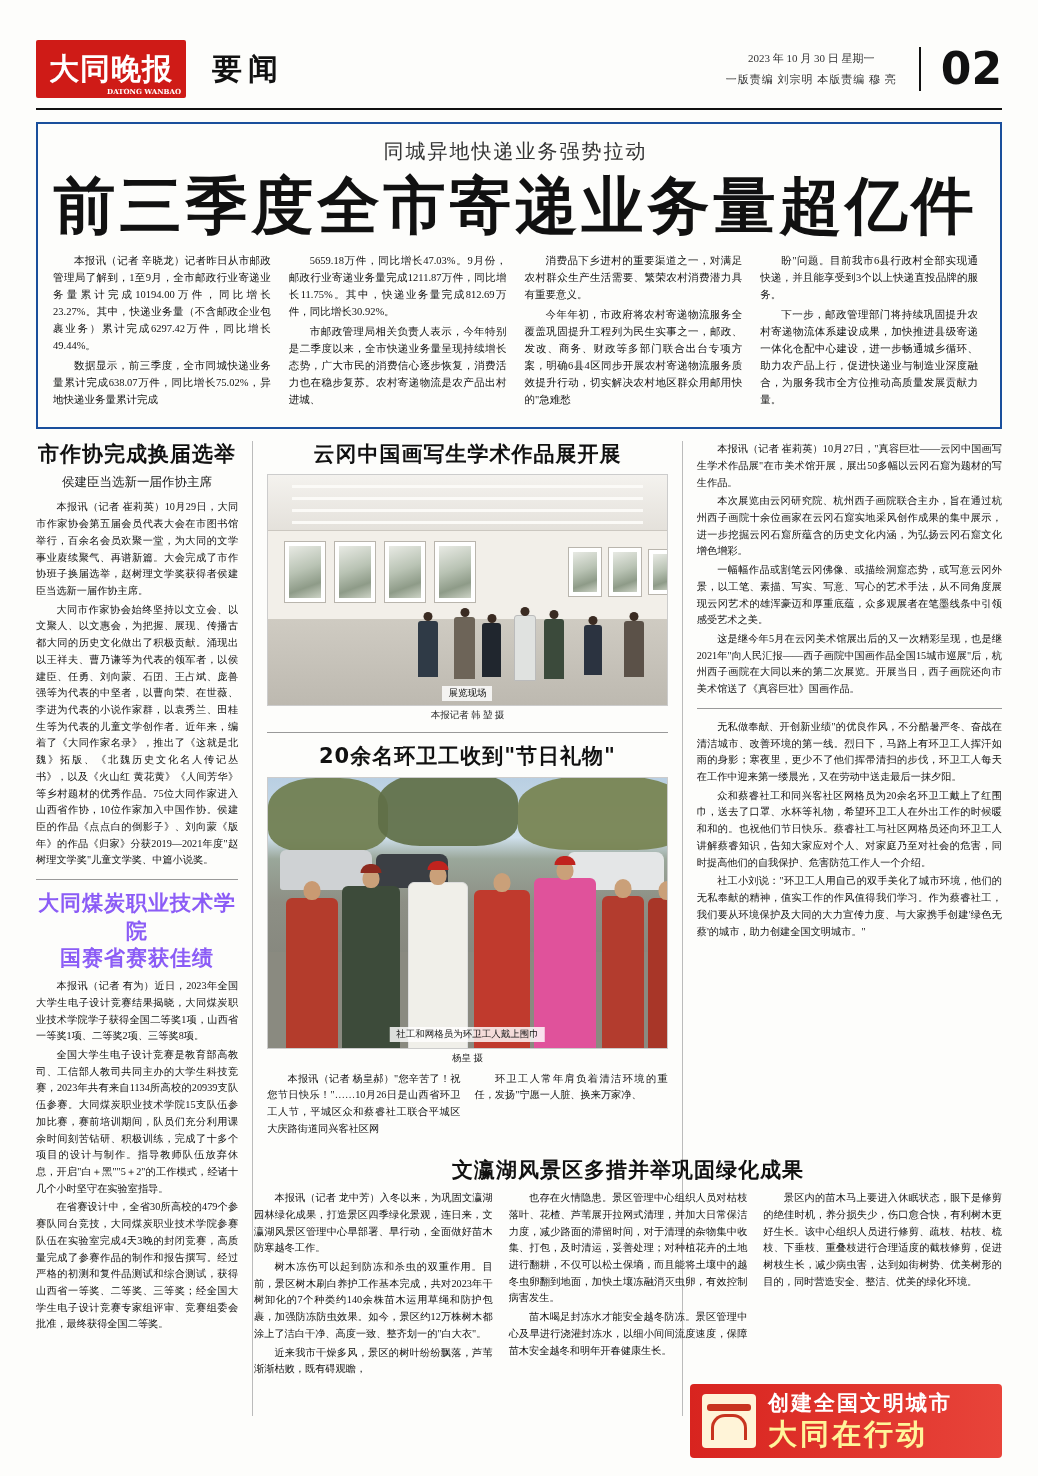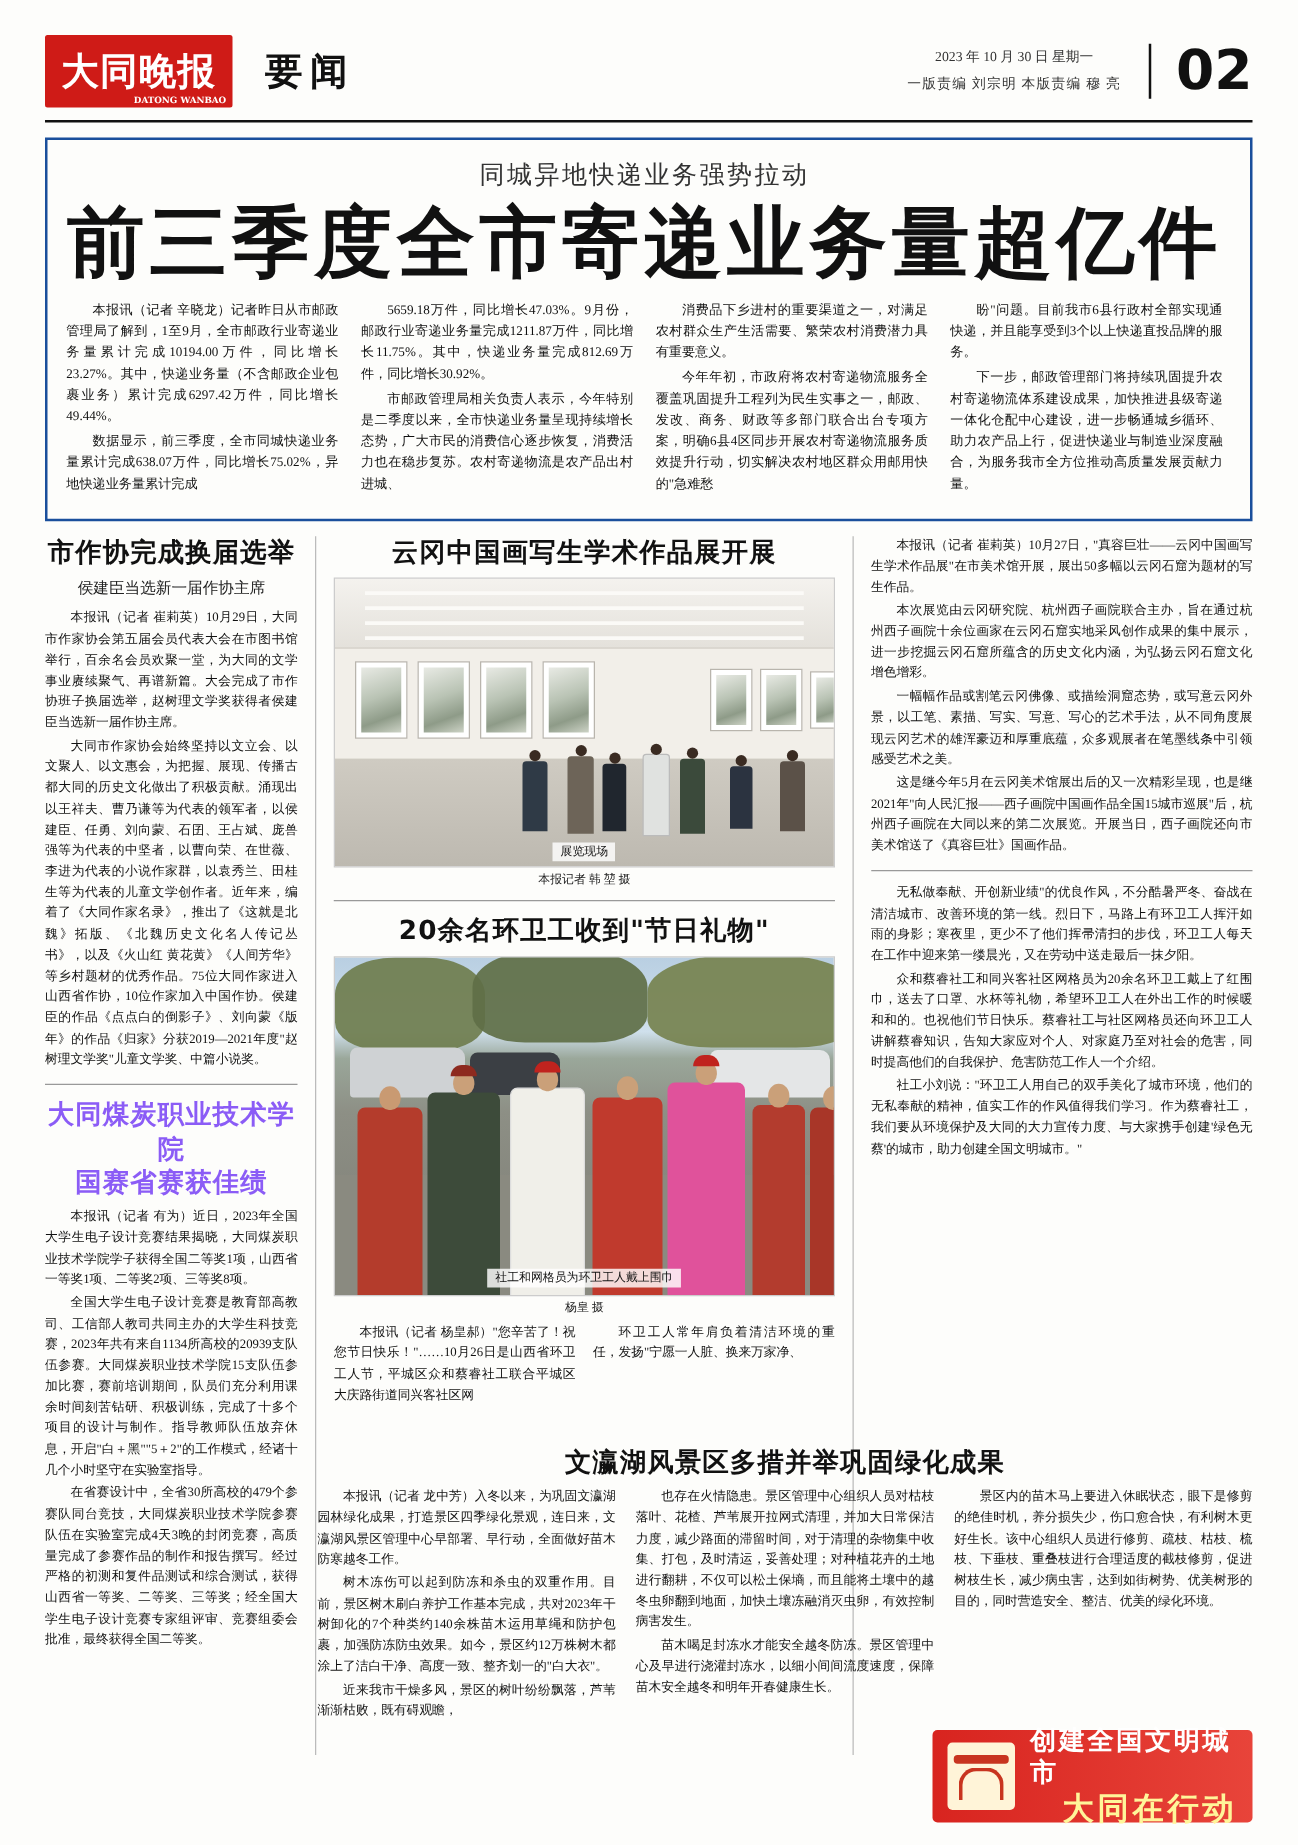--- a/index.html
+++ b/index.html
@@ -8,21 +8,21 @@
     width:1038px; height:1476px;
     background:#fdfdfb;
     font-family:"Liberation Serif", "DejaVu Serif", serif;
     color:#111;
     position:relative;
     overflow:hidden;
   }
   .page { width:1038px; height:1476px; padding:28px 36px 10px 36px; position:relative; }
 
   
-  .masthead { display:flex; align-items:center; border-bottom:2px solid #111; padding-bottom:10px; }
+  .masthead { display:flex; align-items:center; border-bottom:2px solid #111; padding-bottom:10px;margin-top:12px; }
   .logo-box {
     width:150px; height:58px; background:#cf1b17; color:#fff;
     display:flex; align-items:center; justify-content:center;
     font-family:"DejaVu Serif", serif; font-weight:bold; font-size:30px;
     letter-spacing:1px; border-radius:2px; position:relative;
   }
   .logo-box .sub { position:absolute; bottom:2px; right:5px; font-size:7px; letter-spacing:0; }
   .section-title {
     font-size:30px; font-weight:bold; margin-left:26px; letter-spacing:6px;
     font-family:"DejaVu Sans", sans-serif;
@@ -100,30 +100,30 @@
     background:linear-gradient(#b9cfe2 0%, #cfe0ec 22%, #9aa79a 30%, #8d8f85 46%, #7c7c74 100%); }
   .sky-tree { position:absolute; top:0; height:74px; background:#6f7d4e; border-radius:40% 40% 30% 30%; opacity:.92;}
   .car { position:absolute; border-radius:6px 8px 3px 3px; }
   .road { position:absolute; left:0; right:0; bottom:0; height:96px; background:#8a8a80; }
   .person { position:absolute; border-radius:6px 6px 2px 2px; }
   .p-head { position:absolute; width:17px; height:19px; border-radius:50% 50% 45% 45%; background:#caa079; left:50%; transform:translateX(-50%); top:-17px;}
   .cap-red { position:absolute; width:21px; height:9px; border-radius:9px 9px 0 0; background:#c0231e; left:50%; transform:translateX(-50%); top:-22px;}
 
   
   .banner {
-    position:absolute; right:36px; bottom:18px; width:256px; height:74px;
+    position:absolute; right:36px; bottom:18px; width:312px; height:74px;
     background:linear-gradient(90deg,#d8241f,#e8443a); border-radius:4px;
     display:flex; align-items:center; padding:12px 12px; color:#fff;
   }
   .banner-emblem { width:54px; height:54px; background:#fff4d8; border-radius:4px; position:relative; flex:none; }
   .banner-emblem .arch { position:absolute; left:9px; right:9px; bottom:8px; top:20px; border:3px solid #c8341f; border-bottom:none; border-radius:14px 14px 0 0;}
   .banner-emblem .roof { position:absolute; left:5px; right:5px; top:10px; height:7px; background:#c8341f; border-radius:3px;}
   .banner-text { margin-left:12px; line-height:1.25; }
   .banner-text .l1 { font-size:21px; font-weight:bold; font-family:"DejaVu Sans", sans-serif; letter-spacing:2px; }
-  .banner-text .l2 { font-size:25px; font-weight:bold; font-family:Liberation Serif, serif; letter-spacing:3px; color:#fff59a;text-align:right; }
+  .banner-text .l2 { font-size:29px; font-weight:bold; font-family:Liberation Serif, serif; letter-spacing:3px; color:#fff59a; }
 </style>
 </head>
 <body>
 
 <div class="page">
 
   <div class="masthead">
     <div class="logo-box">
       <span>大同晚报</span>
       <span class="sub">DATONG WANBAO</span>

